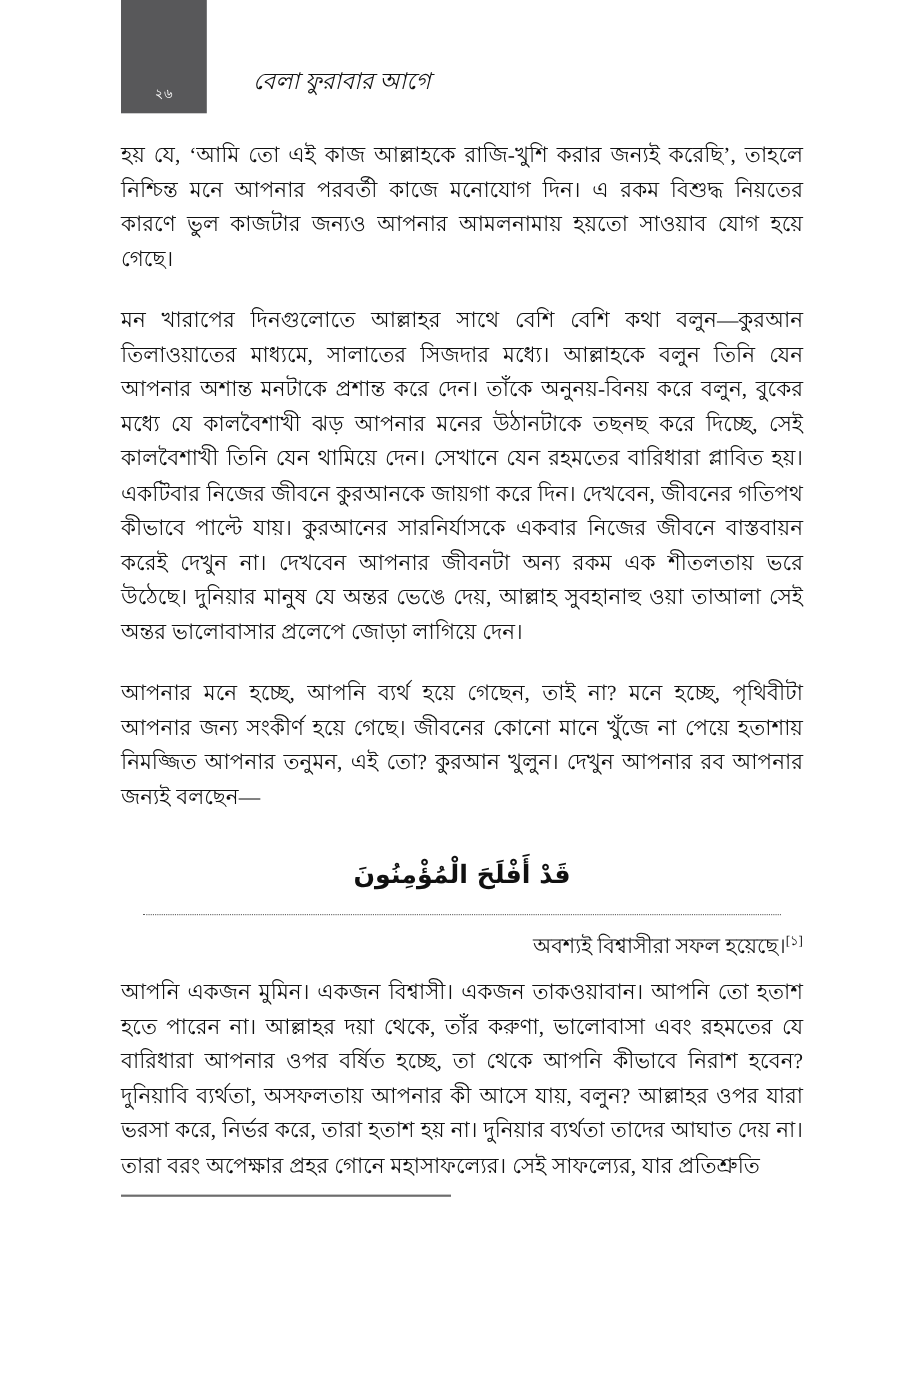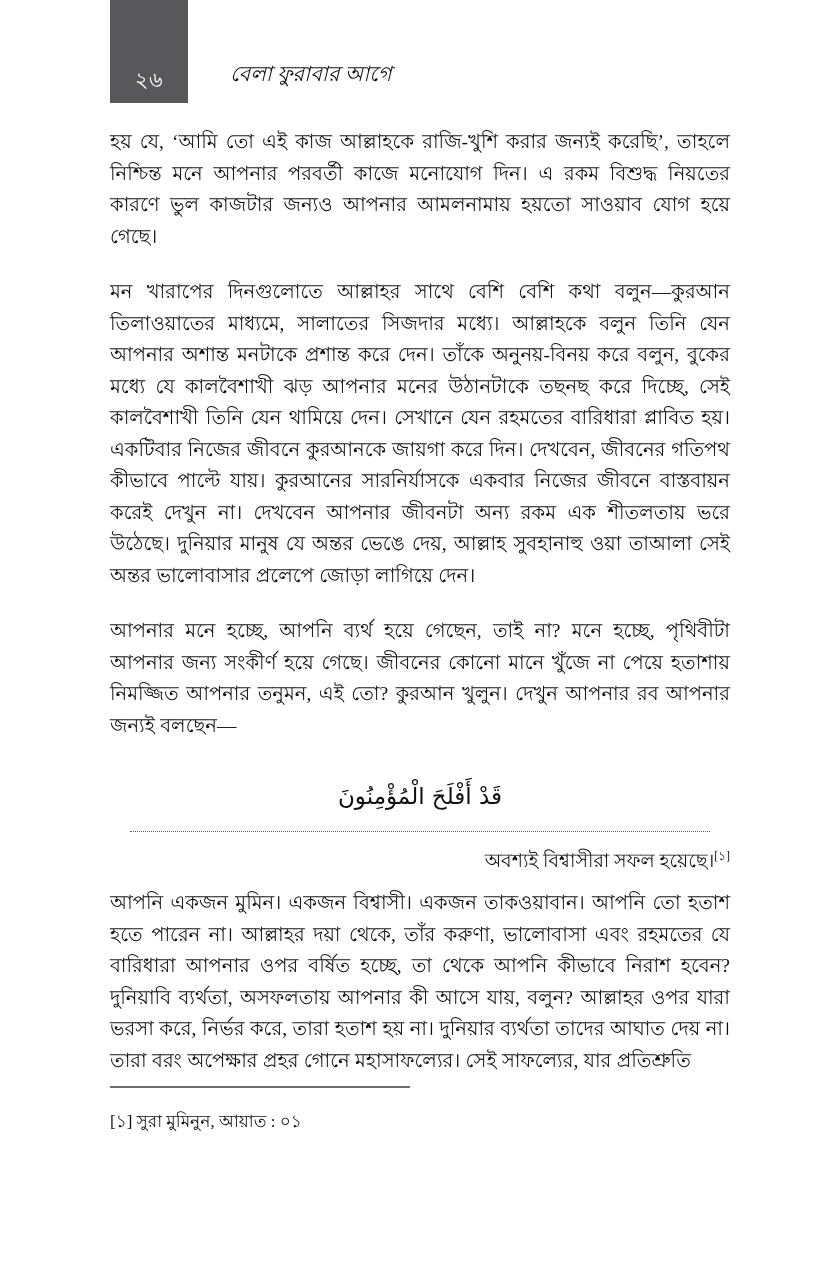--- a/index.html
+++ b/index.html
@@ -36,21 +36,21 @@
     height: 103px;
     background: #58585a;
   }
   .folio-number {
     position: absolute;
     left: 0;
     right: 0;
     bottom: 12px;
     text-align: center;
     color: #ffffff;
-    font-size: 21px;
+    font-size: 12px;
     line-height: 1;
     letter-spacing: 0.5px;
     font-family: "Liberation Serif", "DejaVu Serif", serif;
   }
   .header-title {
     position: absolute;
     left: 230px;
     top: 58px;
     width: 460px;
     text-align: left;
@@ -87,20 +87,21 @@
   .quote-block {
     margin: 34px 0 12px 0;
   }
   .arabic-verse {
     text-align: center;
     direction: rtl;
     font-family: "DejaVu Sans", "Liberation Sans", sans-serif;
     font-size: 23px;
     line-height: 42px;
     color: #111111;
+    font-weight: bold;
   }
   .dotted-rule {
     margin: 14px auto 0 auto;
     width: 580px;
     height: 1px;
     border-top: 1.5px dotted #5a5a5a;
   }
   .translation {
     margin-top: 14px;
     text-align: right;
@@ -158,16 +159,15 @@
         <span>অবশ্যই বিশ্বাসীরা সফল হয়েছে।</span><span class="footnote-ref">[১]</span>
       </div>
     </div>
 
     <p class="para">আপনি একজন মুমিন। একজন বিশ্বাসী। একজন তাকওয়াবান। আপনি তো হতাশ হতে পারেন না। আল্লাহর দয়া থেকে, তাঁর করুণা, ভালোবাসা এবং রহমতের যে বারিধারা আপনার ওপর বর্ষিত হচ্ছে, তা থেকে আপনি কীভাবে নিরাশ হবেন? দুনিয়াবি ব্যর্থতা, অসফলতায় আপনার কী আসে যায়, বলুন? আল্লাহর ওপর যারা ভরসা করে, নির্ভর করে, তারা হতাশ হয় না। দুনিয়ার ব্যর্থতা তাদের আঘাত দেয় না। তারা বরং অপেক্ষার প্রহর গোনে মহাসাফল্যের। সেই সাফল্যের, যার প্রতিশ্রুতি</p>
 
   </div>
 
   <div class="footnote-area">
     <div class="footnote-rule"></div>
-    <div class="footnote-text">[১] সুরা মুমিনুন, আয়াত : ০১</div>
   </div>
 
 </div>
 
 </body></html>

